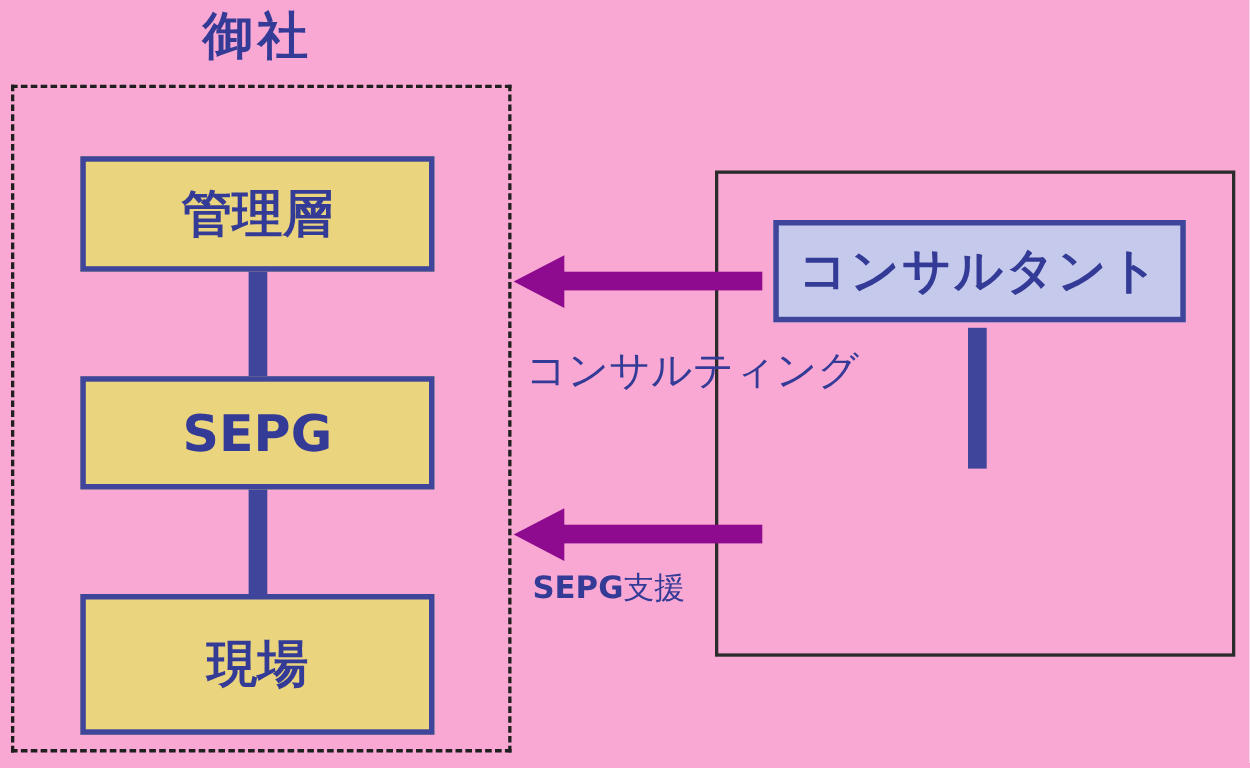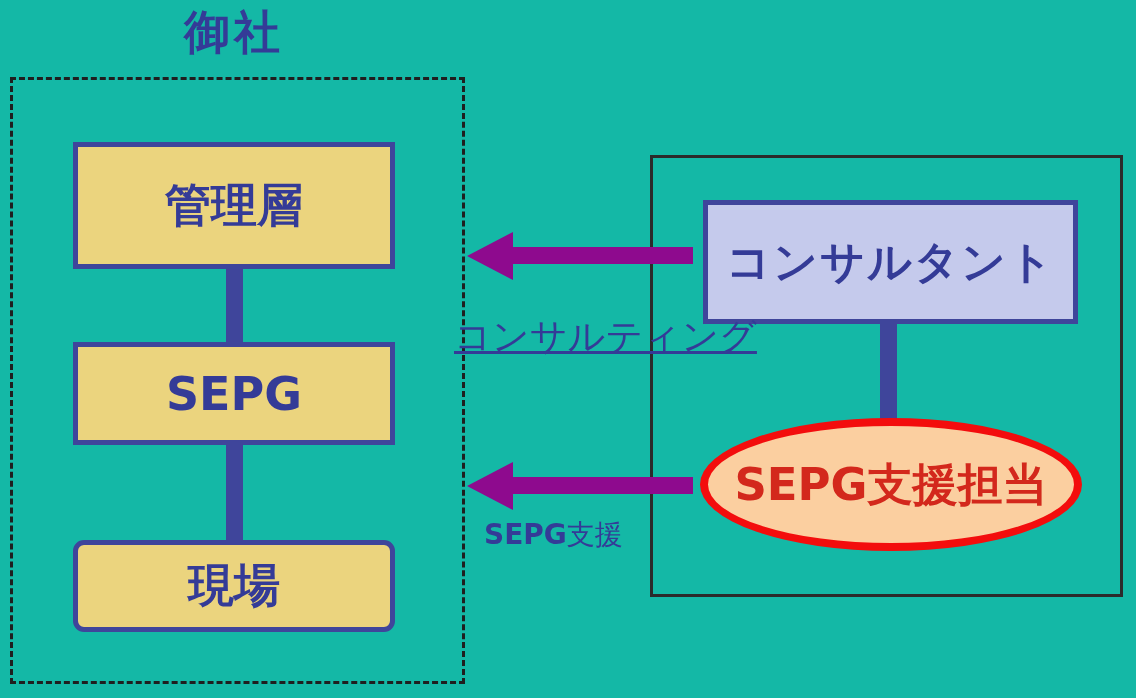--- a/index.html
+++ b/index.html
@@ -9,53 +9,53 @@
     --box-lavender:#C5CAEC;
     --ellipse-peach:#FBCFA0;
     --ellipse-border:#F30D0D;
     --red-text:#D3281C;
     --arrow-purple:#8E0A8E;
     --frame-line:#2B2B2B;
   }
   html,body{margin:0;padding:0;background:#ffffff;}
   .stage{
     position:relative;width:1136px;height:698px;overflow:hidden;
-    background:#14b8a6;font-family:"DejaVu Sans",sans-serif;
+    background:#f9a8d4;font-family:"DejaVu Sans",sans-serif;
   }
   .company-title{
     position:absolute;left:73px;top:2px;width:322px;text-align:center;
     font-size:46px;font-weight:bold;color:var(--navy-text);letter-spacing:4px;
   }
   .company-frame{
     position:absolute;left:10px;top:77px;width:455px;height:607px;
     border:3px dashed #1f1f1f;box-sizing:border-box;
   }
   .vconn{position:absolute;width:17px;background:var(--navy-line);}
   .conn-1{left:226px;top:242px;height:105px;}
   .conn-2{left:226px;top:440px;height:105px;}
   .conn-right{left:880px;top:298px;height:128px;}
   .level-box{
-    position:absolute;left:73px;width:322px;height:127px;box-sizing:border-box;
+    position:absolute;left:73px;width:322px;height:105px;box-sizing:border-box;
     background:var(--box-yellow);border:5px solid var(--navy-line);
     display:flex;align-items:center;justify-content:center;
     font-size:46px;font-weight:bold;color:var(--navy-text);
   }
   .level-1{top:142px;}
   .level-2{top:342px;height:103px;}
-  .level-3{top:540px;height:92px;border-radius:11px;}
+  .level-3{top:540px;height:128px;}
   .consulting-title{
     position:absolute;left:650px;top:102px;width:473px;text-align:center;
     font-size:36px;color:var(--navy-text);letter-spacing:1px;
   }
   .consulting-frame{
     position:absolute;left:650px;top:155px;width:473px;height:442px;
     border:3px solid var(--frame-line);box-sizing:border-box;background:transparent;
   }
   .consultant-box{
-    position:absolute;left:703px;top:200px;width:375px;height:124px;box-sizing:border-box;
+    position:absolute;left:703px;top:200px;width:375px;height:93px;box-sizing:border-box;
     background:var(--box-lavender);border:5px solid var(--navy-line);
     display:flex;align-items:center;justify-content:center;
     font-size:44px;font-weight:bold;color:var(--navy-text);letter-spacing:2px;
   }
   .support-ellipse{
     position:absolute;left:700px;top:418px;width:382px;height:133px;box-sizing:border-box;
     background:var(--ellipse-peach);border:8px solid var(--ellipse-border);border-radius:50%;
     display:flex;align-items:center;justify-content:center;
     font-size:45px;font-weight:bold;color:var(--red-text);
   }
@@ -65,21 +65,21 @@
   .arrow-head{
     position:absolute;width:0;height:0;
     border-top:24px solid transparent;border-bottom:24px solid transparent;
     border-right:46px solid var(--arrow-purple);
   }
   .head-top{left:467px;top:232px;}
   .head-bottom{left:467px;top:462px;}
   .arrow-label{
     position:absolute;color:var(--navy-text);font-size:37px;white-space:nowrap;
   }
-  .label-consulting{left:454px;top:312px;text-decoration:underline;}
+  .label-consulting{left:478px;top:312px;}
   .label-sepg{left:484px;top:516px;font-size:28px;}
   .label-sepg .en{font-weight:bold;}
 </style>
 </head>
 <body>
 
 <div class="stage">
 
   <div class="company-title">御社</div>
 
@@ -100,23 +100,20 @@
 
 
   <div class="consulting-frame"></div>
 
   <div class="vconn conn-right"></div>
 
   <div class="consultant-box">
     <span>コンサルタント</span>
   </div>
 
-  <div class="support-ellipse">
-    <span>SEPG支援担当</span>
-  </div>
 
   <div class="arrow-shaft shaft-top"></div>
   <div class="arrow-head head-top"></div>
   <div class="arrow-label label-consulting">コンサルティング</div>
 
   <div class="arrow-shaft shaft-bottom"></div>
   <div class="arrow-head head-bottom"></div>
   <div class="arrow-label label-sepg">
     <span class="en">SEPG</span><span>支援</span>
   </div>

